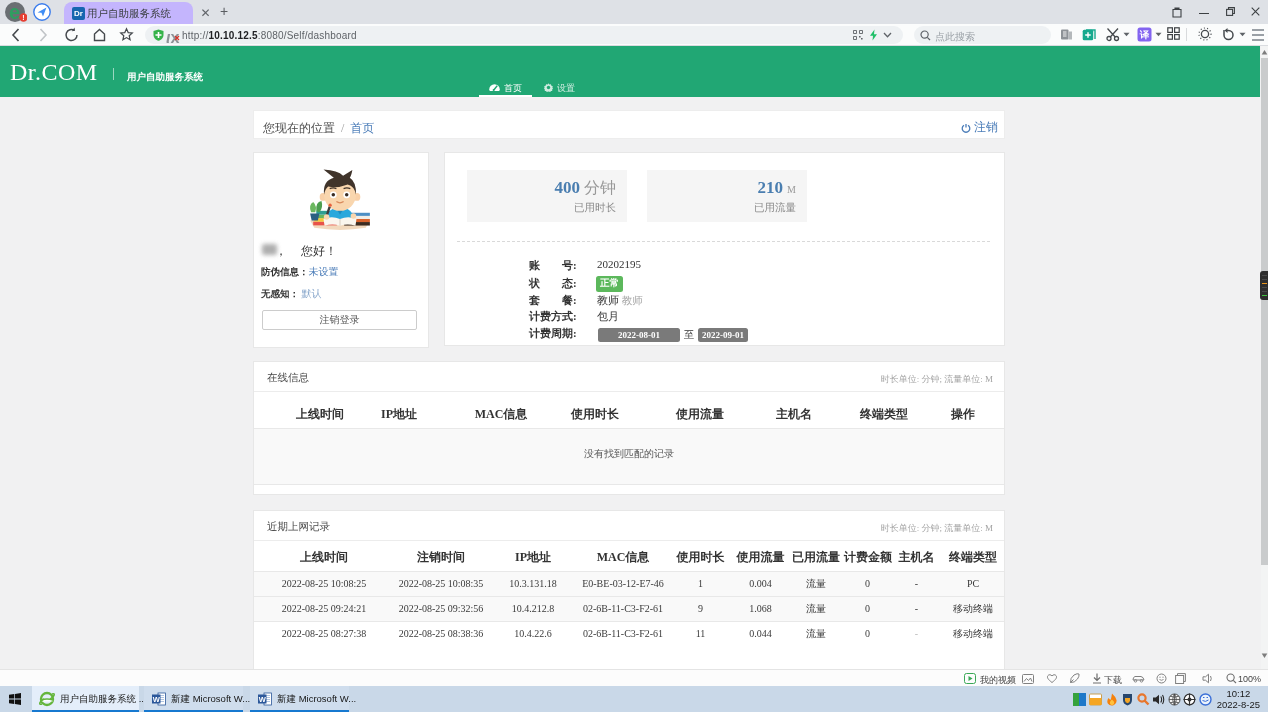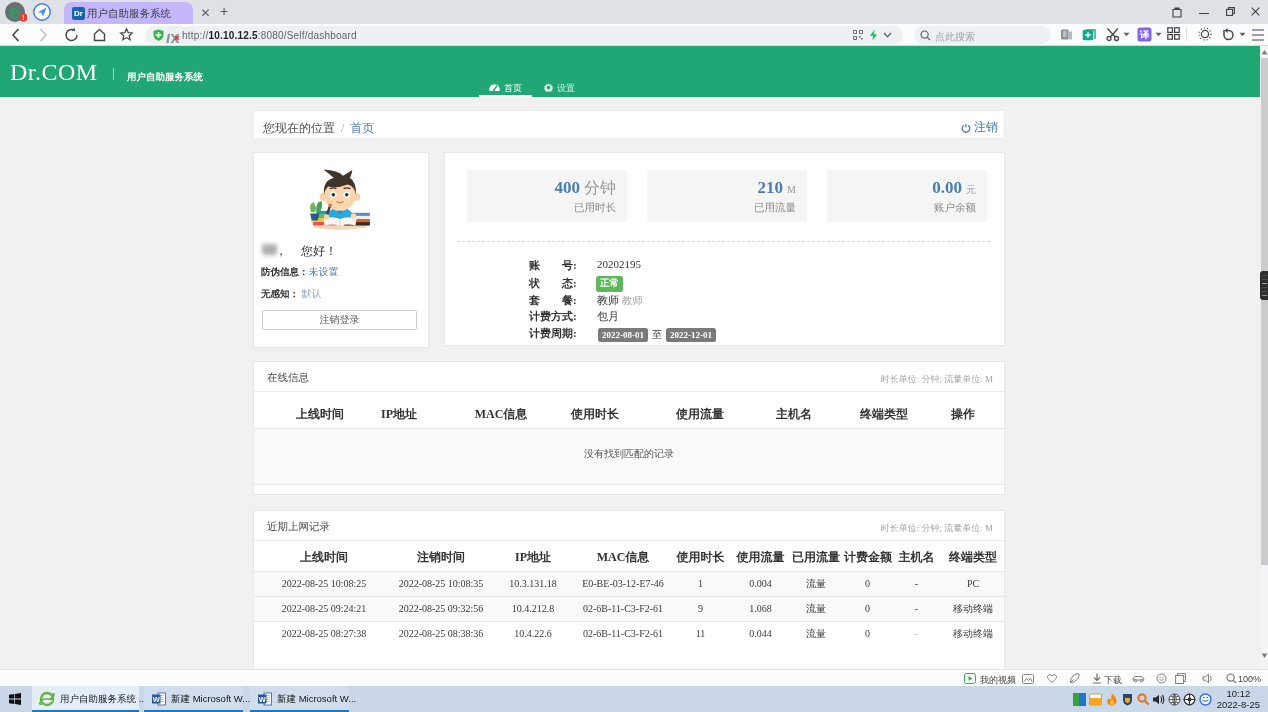--- a/index.html
+++ b/index.html
@@ -269,36 +269,32 @@
   </div>
 
   <div class="card" id="rcard" style="left:444px;top:106px;width:561px;height:194px">
     <div class="a" style="left:22px;top:17px;width:160px;height:52px;background:#f5f5f5">
       <div class="a" style="right:11px;top:8px;white-space:nowrap"><span style="font-size:17px;font-weight:bold;color:#4a7eb0">400</span> <span style="font-size:16px;color:#999">分钟</span></div>
       <div class="a" style="right:11px;top:31px;font-size:10.5px;color:#8a8a8a">已用时长</div>
     </div>
     <div class="a" style="left:202px;top:17px;width:160px;height:52px;background:#f5f5f5">
       <div class="a" style="right:11px;top:8px;white-space:nowrap"><span style="font-size:17px;font-weight:bold;color:#4a7eb0">210</span> <span style="font-size:10px;color:#999">M</span></div>
       <div class="a" style="right:11px;top:31px;font-size:10.5px;color:#8a8a8a">已用流量</div>
-    </div>
-    <div class="a" style="left:382px;top:17px;width:160px;height:52px;background:#f5f5f5">
-      <div class="a" style="right:11px;top:8px;white-space:nowrap"><span style="font-size:17px;font-weight:bold;color:#4a7eb0">0.00</span> <span style="font-size:10px;color:#999">元</span></div>
-      <div class="a" style="right:11px;top:31px;font-size:10.5px;color:#8a8a8a">账户余额</div>
     </div>
     <div class="a" style="left:12px;top:88px;width:533px;height:1px;border-top:1px dashed #d9d9d9"></div>
     <div class="a" style="left:84px;top:105px;font-size:11px;font-weight:bold;color:#333">账<span style="display:inline-block;width:22px"></span>号:</div>
     <div class="a" style="left:152px;top:105px;font-size:11px;color:#333">20202195</div>
     <div class="a" style="left:84px;top:123px;font-size:11px;font-weight:bold;color:#333">状<span style="display:inline-block;width:22px"></span>态:</div>
     <div class="a" style="left:151px;top:122.5px;background:#5cb85c;color:#fff;font-size:9.5px;font-weight:bold;border-radius:2.5px;padding:1.5px 4px">正常</div>
     <div class="a" style="left:84px;top:139.5px;font-size:11px;font-weight:bold;color:#333">套<span style="display:inline-block;width:22px"></span>餐:</div>
     <div class="a" style="left:152px;top:139.5px;font-size:11px;color:#333">教师 <span style="font-size:10.5px;color:#a6a6a6">教师</span></div>
     <div class="a" style="left:84px;top:156px;font-size:11px;font-weight:bold;color:#333">计费方式:</div>
     <div class="a" style="left:152px;top:156px;font-size:11px;color:#333">包月</div>
     <div class="a" style="left:84px;top:172.5px;font-size:11px;font-weight:bold;color:#333">计费周期:</div>
-    <div class="a" style="left:153px;top:170.5px;white-space:nowrap"><span style="background:#7a7a7a;color:#fff;font-size:9px;font-weight:bold;border-radius:2.5px;padding:2px 4px">2022-08-01</span> <span style="font-size:10px;color:#333">至</span> <span style="background:#7a7a7a;color:#fff;font-size:9px;font-weight:bold;border-radius:2.5px;padding:2px 4px">2022-12-01</span></div>
+    <div class="a" style="left:153px;top:170.5px;white-space:nowrap"><span style="background:#7a7a7a;color:#fff;font-size:9px;font-weight:bold;border-radius:2.5px;padding:2px 20px">2022-08-01</span> <span style="font-size:10px;color:#333">至</span> <span style="background:#7a7a7a;color:#fff;font-size:9px;font-weight:bold;border-radius:2.5px;padding:2px 4px">2022-09-01</span></div>
   </div>
   <div class="card" id="online" style="left:253px;top:315px;width:752px;height:134px">
     <div class="ptitle">在线信息</div>
     <div class="units">时长单位: 分钟; 流量单位: M</div>
     <div class="a" style="left:0;top:29px;width:750px;border-top:1px solid #ececec"></div>
     <span class="oh" style="left:66px">上线时间</span>
     <span class="oh" style="left:145px">IP地址</span>
     <span class="oh" style="left:247px">MAC信息</span>
     <span class="oh" style="left:341px">使用时长</span>
     <span class="oh" style="left:446px">使用流量</span>

